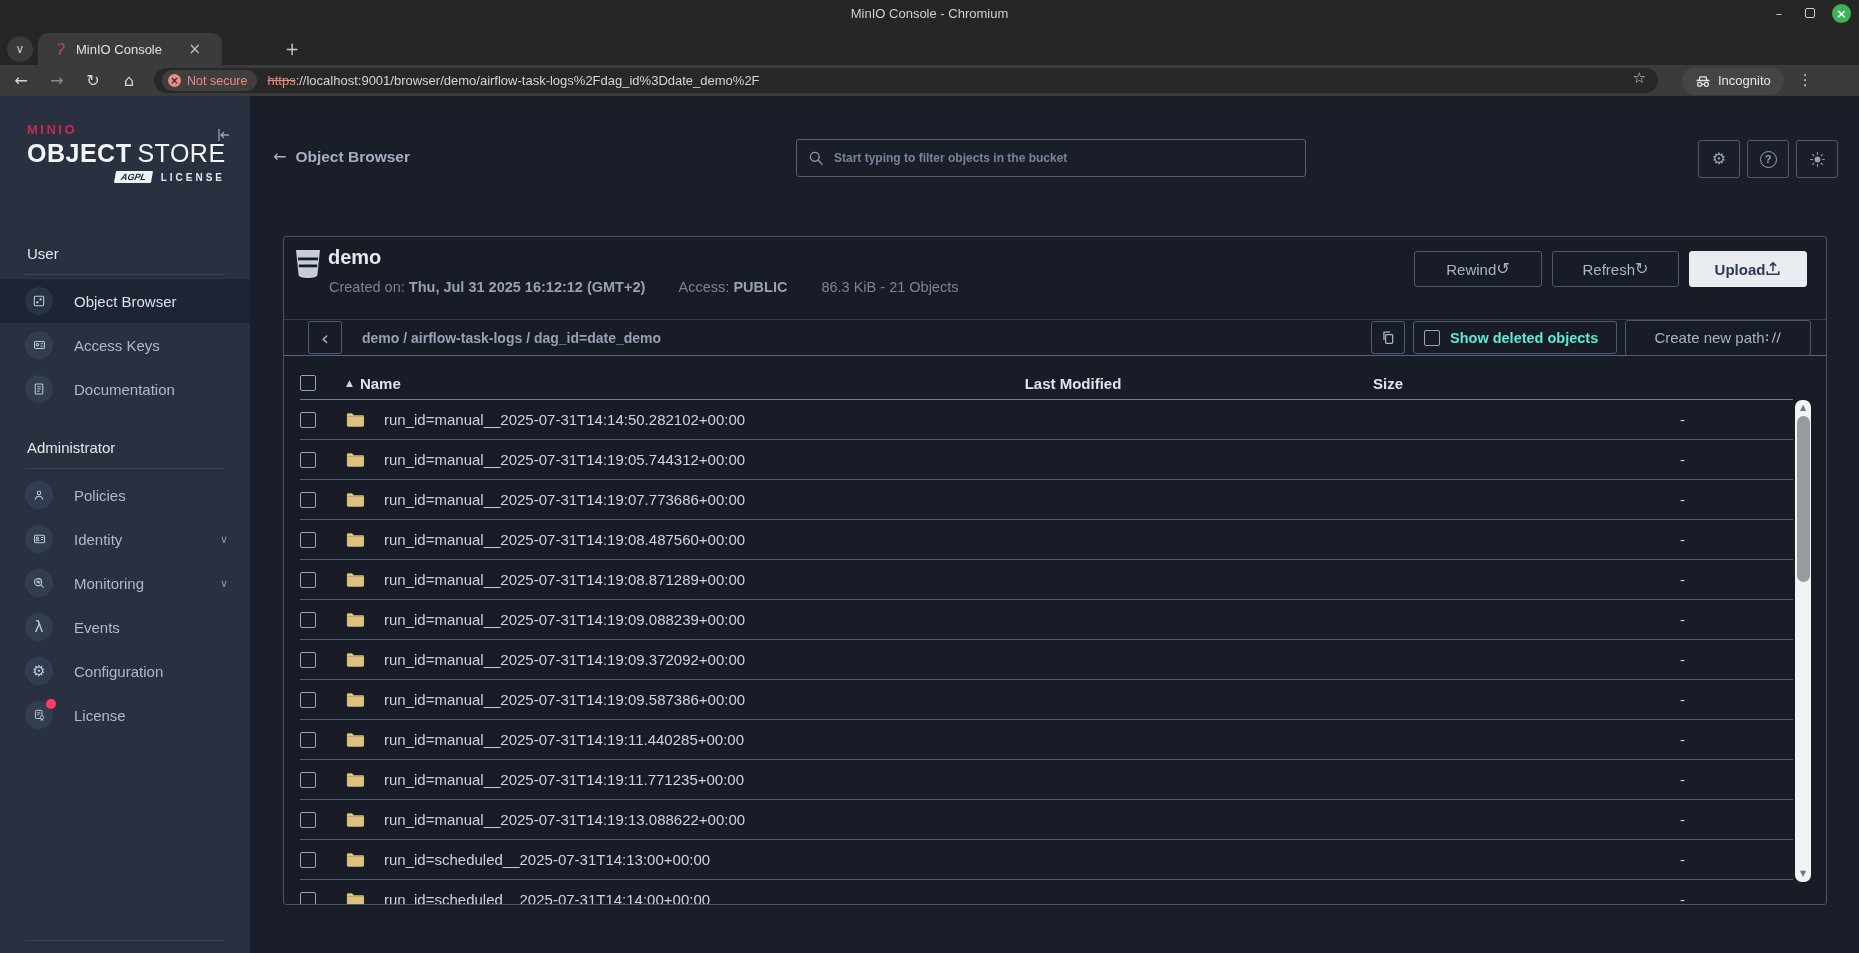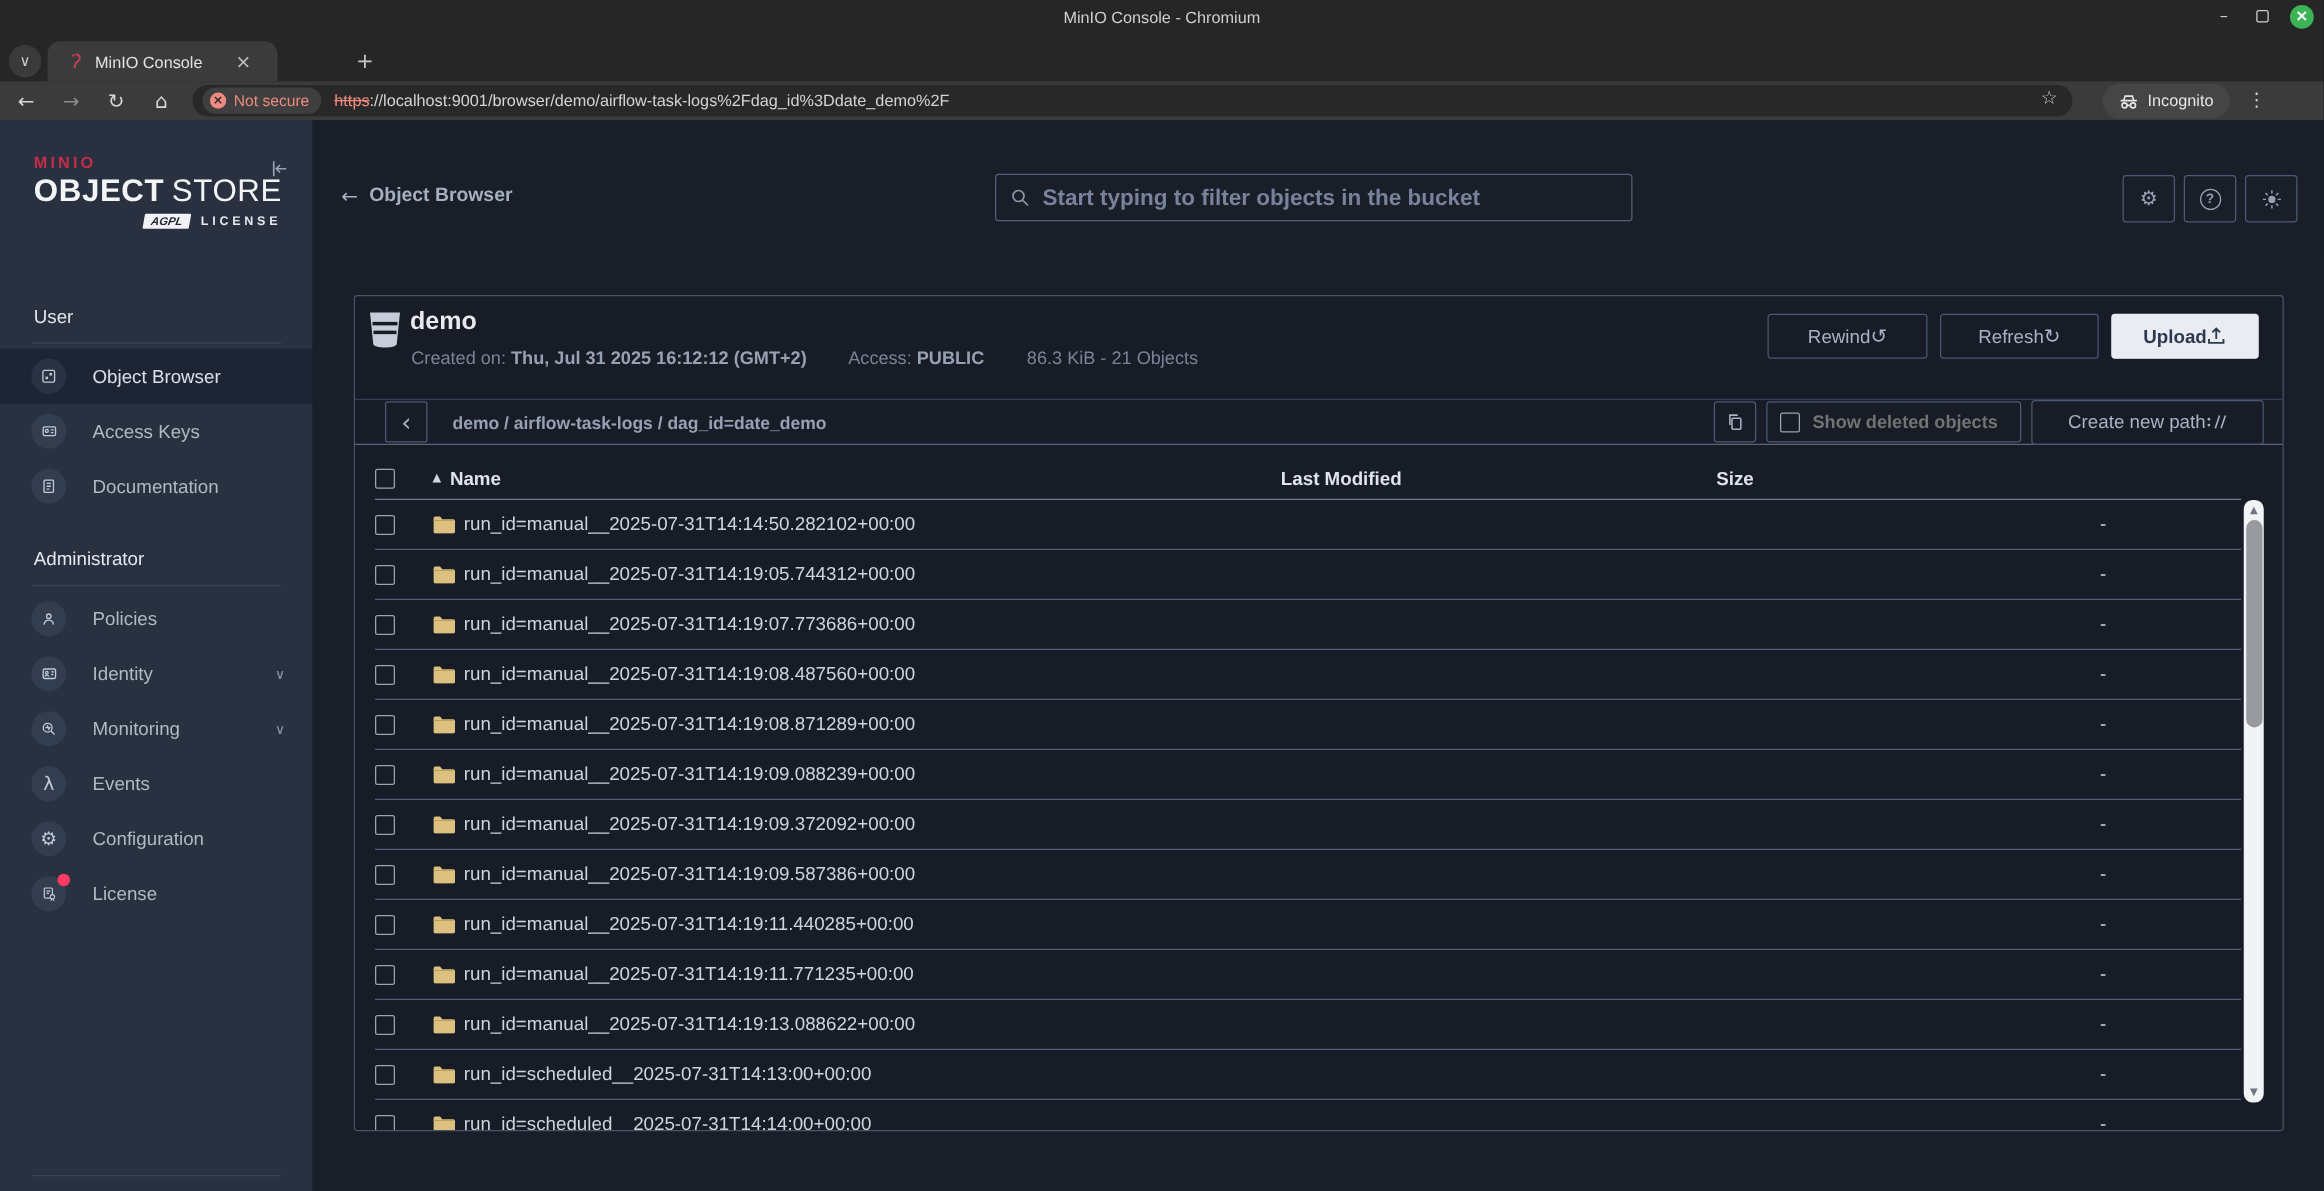--- a/index.html
+++ b/index.html
@@ -86,21 +86,21 @@
   .main { position:relative; flex:1; background:#191e29; }
   .ob-header { position:absolute; left:23px; top:52px; display:flex; align-items:center; gap:9px;
     color:#a6afc0; }
   .ob-header .back-arrow { font-size:16px; }
   .ob-header .ob-title { font-size:15.5px; font-weight:bold; }
   .search-wrap { position:absolute; left:546px; top:43px; width:510px; height:38px;
     border:1px solid #566077; border-radius:3px; display:flex; align-items:center; padding:0 11px;
     background:transparent; }
   .search-wrap svg { flex:none; }
   .search-input { flex:1; margin-left:10px; background:transparent; border:none; outline:none;
-    font-size:18px; font-weight:bold; color:#fca5a5; font-family:"Liberation Sans",sans-serif; }
+    font-size:12px; font-weight:bold; color:#fca5a5; font-family:"Liberation Sans",sans-serif; }
   .search-input::placeholder { color:#78829a; }
   .topbtns { position:absolute; right:21px; top:44px; display:flex; gap:7px; }
   .topbtn { width:42px; height:38px; border:1px solid #4e5a73; border-radius:3px; color:#97a1b3;
     display:flex; align-items:center; justify-content:center; font-size:16px; }
   .topbtn .qmark { width:17px; height:17px; border:1.4px solid #97a1b3; border-radius:50%;
     font-size:11px; font-weight:bold; display:flex; align-items:center; justify-content:center; }
 
   
   .panel { position:absolute; left:33px; top:140px; width:1544px; height:669px; background:#171c27;
     border:1px solid #4a5468; border-radius:3px; }
@@ -125,35 +125,35 @@
   .crumb-back { width:34px; height:33px; border:1px solid #4e5a73; border-radius:2px; color:#a9b3c4;
     display:flex; align-items:center; justify-content:center; font-size:20px; flex:none; }
   .crumb-path { margin-left:20px; font-size:14px; font-weight:bold; color:#97a1b2; }
   .crumb-spacer { flex:1; }
   .copy-btn { width:34px; height:33px; border:1px solid #4e5a73; border-radius:3px; color:#a9b3c4;
     display:flex; align-items:center; justify-content:center; flex:none; }
   .deleted-group { margin-left:8px; width:204px; height:33px; border:1px solid #4e5a73;
     border-radius:3px; display:flex; align-items:center; gap:10px; padding:0 10px; }
   .cbx { width:16px; height:16px; border:1.5px solid #9aa3b4; border-radius:2px; background:transparent;
     flex:none; }
-  .deleted-label { font-size:14.5px; font-weight:bold; color:#737373; white-space:nowrap; }
+  .deleted-label { font-size:14.5px; font-weight:bold; color:#5eead4; white-space:nowrap; }
   .create-btn { margin-left:8px; width:186px; height:36px; }
 
   .table-area { position:absolute; left:0; top:119px; right:0; bottom:0; padding:11px 33px 0 16px;
     overflow:hidden; }
   .tgrid { display:grid; grid-template-columns:46px 427px 600px 422px; align-items:center; }
   .thead { height:33px; border-bottom:1px solid #707b92; }
   .th { font-size:15px; font-weight:bold; color:#dfe3ea; }
   .th-name { display:flex; align-items:center; gap:7px; }
   .sort-arrow { font-size:9px; color:#cfd4dd; }
   .th-mod { text-align:center; }
   .th-size { text-align:left; padding-right:72px; }
   .rows { height:506px; overflow:hidden; }
   .trow { height:40px; border-bottom:1px solid #535e75; }
-  .cell-name { display:flex; align-items:center; gap:7px; font-size:15px; color:#ced3dc;
+  .cell-name { display:flex; align-items:center; gap:20px; font-size:15px; color:#ced3dc;
     white-space:nowrap; overflow:hidden; }
   .cell-size { text-align:right; padding-right:110px; font-size:15px; color:#ced3dc; }
 
   .vscroll { position:absolute; top:163px; right:15px; width:16px; height:482px; background:#f2f3f5;
     border-radius:7px; }
   .vs-arrow { position:absolute; left:0; right:0; text-align:center; color:#6f7784; font-size:8px; }
   .vs-up { top:4px; } .vs-down { bottom:4px; }
   .vs-thumb { position:absolute; left:1.5px; width:13px; top:16px; height:166px; background:#999a9f;
     border-radius:7px; }
 </style>

